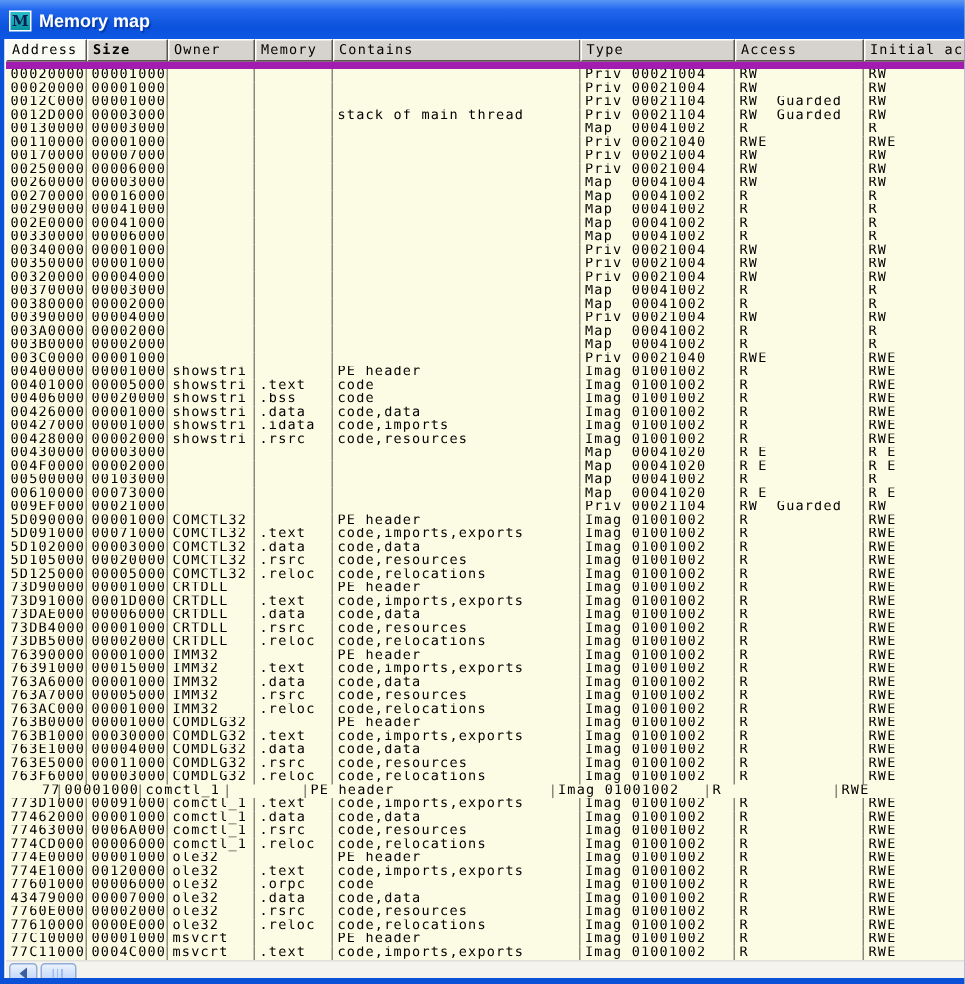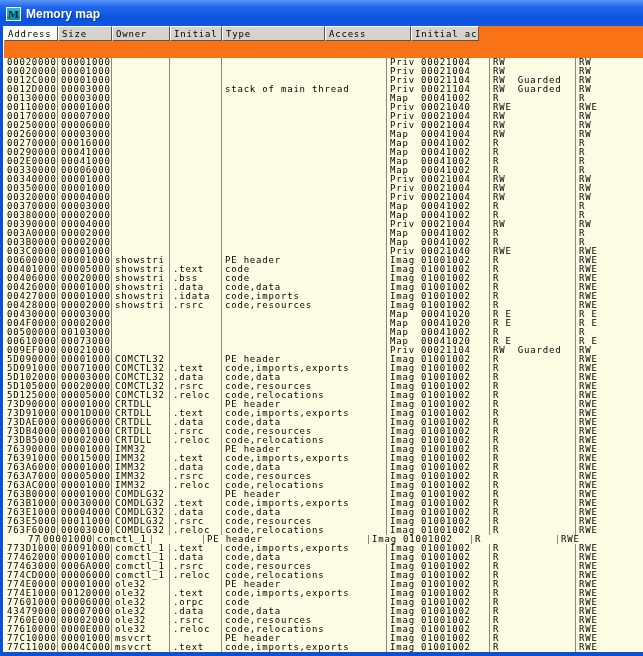--- a/index.html
+++ b/index.html
@@ -27,21 +27,21 @@
     color:#FFFFFF; font:bold 12px "Liberation Sans", sans-serif;
     text-shadow:1px 1px 1px #0338A0; white-space:nowrap;
   }
 
   .client {
     margin-left:3px; width:640px; height:626px;
     background:#FCFCE4; border-left:1px solid #FFFFFF;
     overflow:hidden;
   }
 
-  .header-row { display:flex; height:32px; background:#f97316; overflow:hidden; }
+  .header-row { display:flex; height:20px; background:#a21caf; overflow:hidden; }
   .hcell {
     height:15px; padding:2px 0 0 3px; flex:0 0 auto;
     background:#D6D3CE;
     border-top:1px solid #FFFFFF; border-left:1px solid #FFFFFF;
     border-right:1px solid #5A564E; border-bottom:1px solid #5A564E;
     font-size:9px; line-height:11px; letter-spacing:0.8px;
     color:#000; white-space:pre; overflow:hidden;
   }
   .hcell.active { background:#FBFBF5; }
 
@@ -89,23 +89,24 @@
 
 <div class="window">
   <div class="titlebar">
     <div class="win-icon">M</div>
     <div class="win-title">Memory map</div>
   </div>
 
   <div class="client">
     <div class="header-row">
         <div class="hcell active" style="width: 54px;">Address</div>
-        <div class="hcell" style="width: 54px;">Size</div>
+        <div class="hcell" style="width: 54px; font-weight: bold;">Size</div>
         <div class="hcell" style="width: 58px;">Owner</div>
-        <div class="hcell" style="width: 52px;">Initial</div>
+        <div class="hcell" style="width: 52px;">Memory</div>
+        <div class="hcell" style="width: 165px;">Contains</div>
         <div class="hcell" style="width: 103px;">Type</div>
         <div class="hcell" style="width: 86px;">Access</div>
         <div class="hcell" style="width: 68px;">Initial acc</div>
       </div>
     <div class="tbody">
         <div class="trow">
           <div class="tcell" style="width: 54px;">00020000</div>
           <div class="tcell" style="width: 54px;">00001000</div>
           <div class="tcell" style="width: 58px;"></div>
           <div class="tcell" style="width: 52px;"></div>
@@ -318,21 +319,21 @@
           <div class="tcell" style="width: 54px;">003C0000</div>
           <div class="tcell" style="width: 54px;">00001000</div>
           <div class="tcell" style="width: 58px;"></div>
           <div class="tcell" style="width: 52px;"></div>
           <div class="tcell" style="width: 165px;"></div>
           <div class="tcell" style="width: 103px;">Priv 00021040</div>
           <div class="tcell" style="width: 86px;">RWE</div>
           <div class="tcell" style="width: 68px;">RWE</div>
         </div>
         <div class="trow">
-          <div class="tcell" style="width: 54px;">00600000</div>
+          <div class="tcell" style="width: 54px;">00400000</div>
           <div class="tcell" style="width: 54px;">00001000</div>
           <div class="tcell" style="width: 58px;">showstri</div>
           <div class="tcell" style="width: 52px;"></div>
           <div class="tcell" style="width: 165px;">PE header</div>
           <div class="tcell" style="width: 103px;">Imag 01001002</div>
           <div class="tcell" style="width: 86px;">R</div>
           <div class="tcell" style="width: 68px;">RWE</div>
         </div>
         <div class="trow">
           <div class="tcell" style="width: 54px;">00401000</div>

